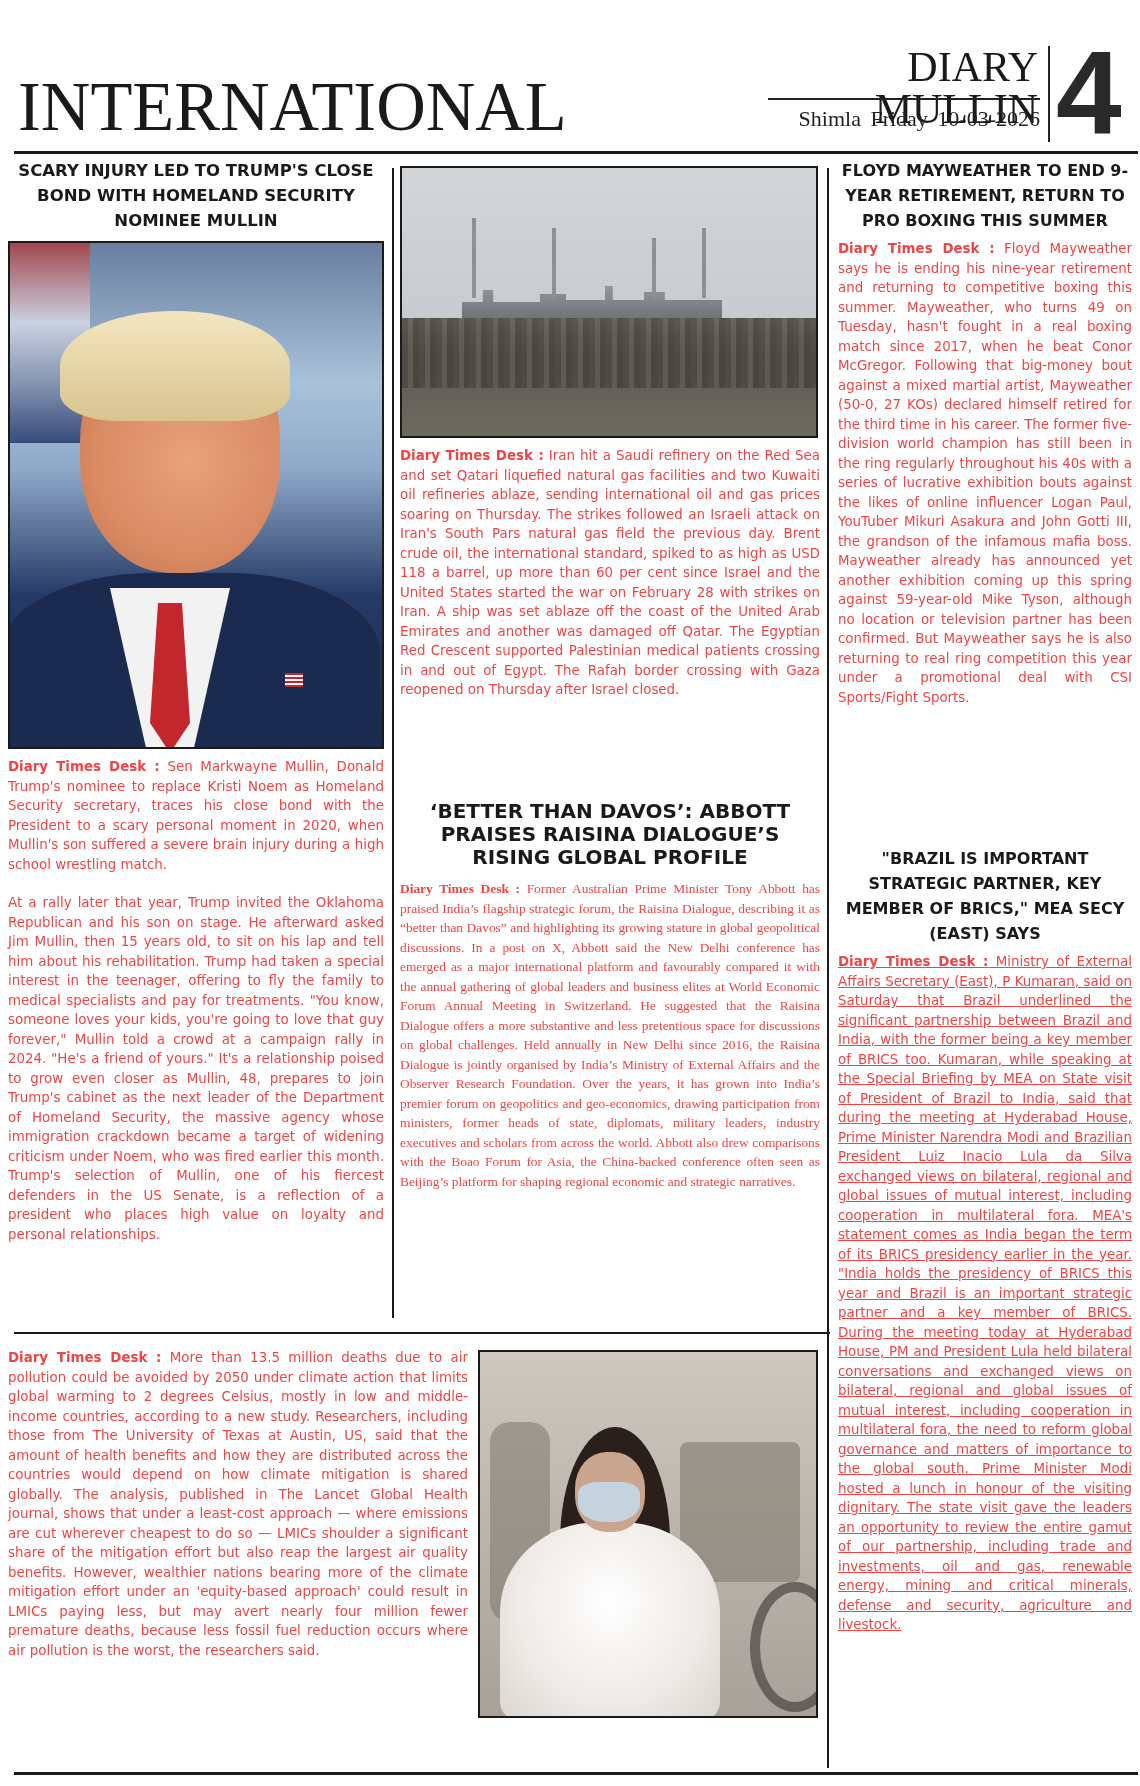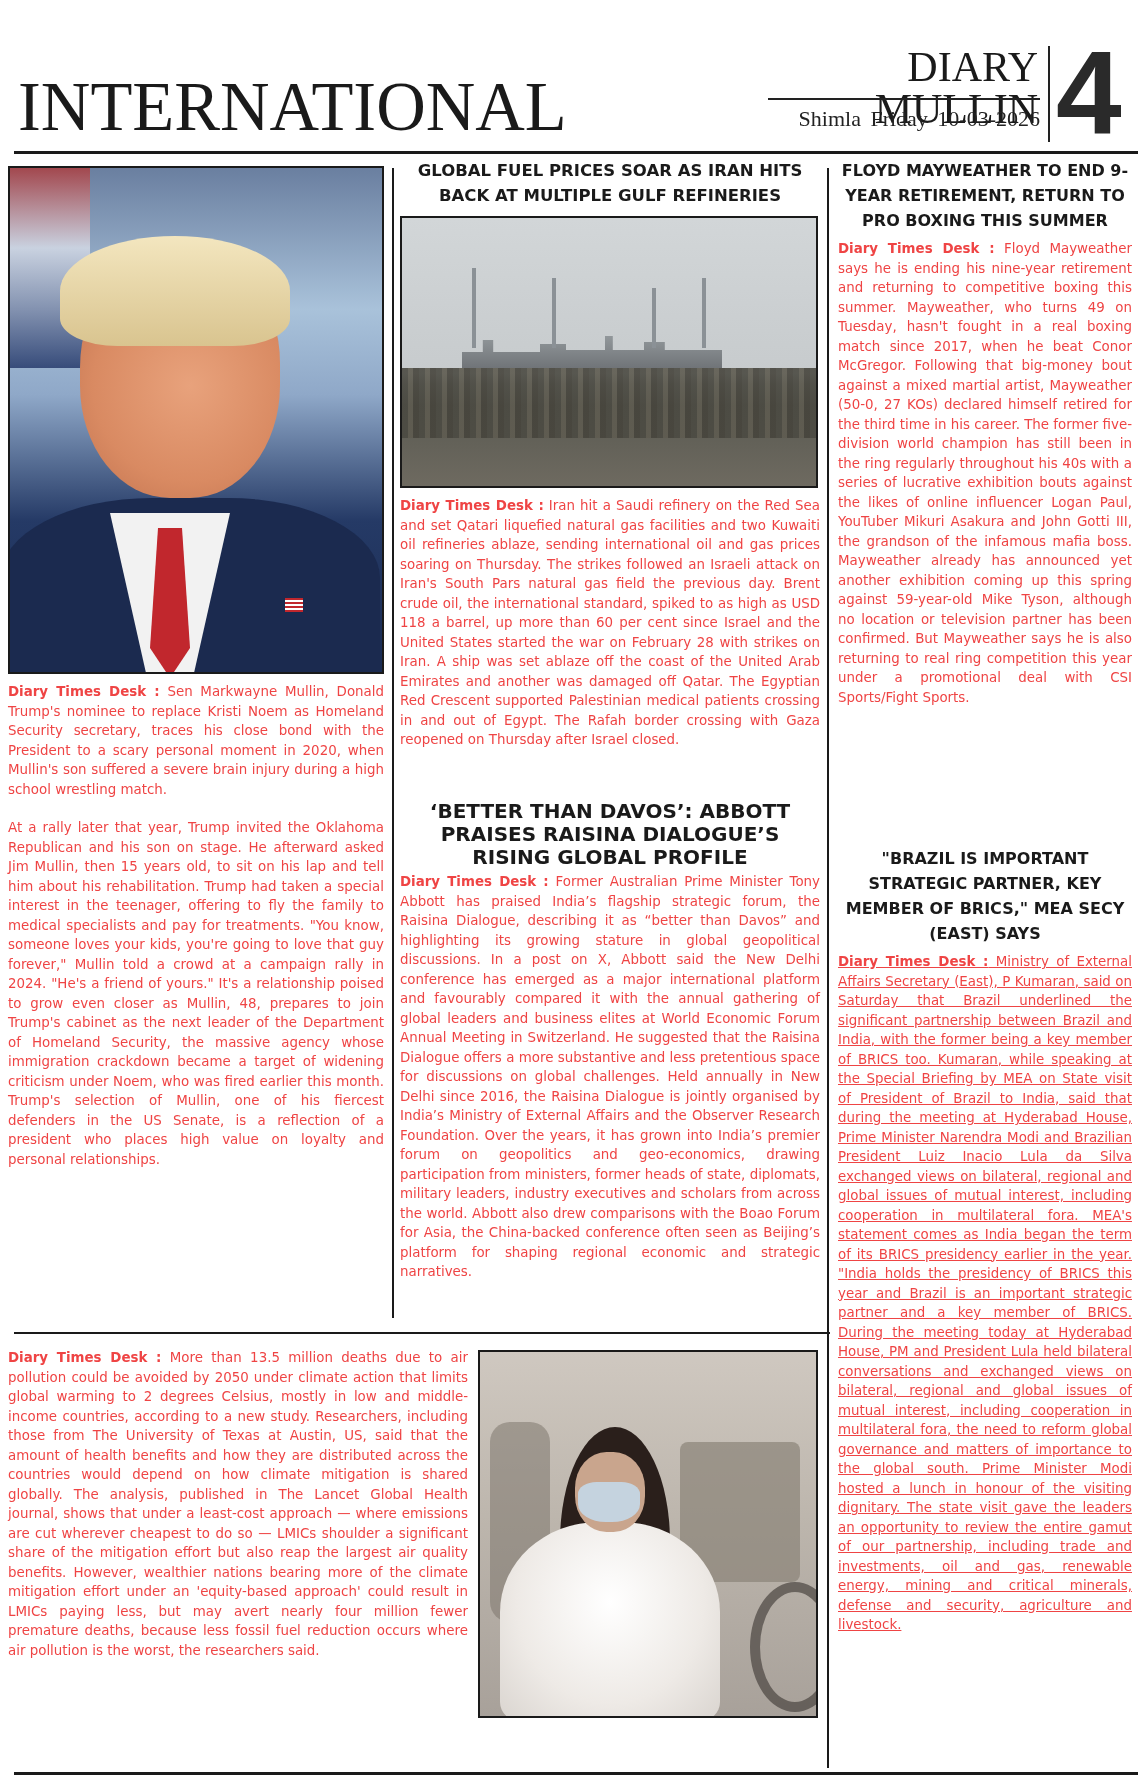--- a/index.html
+++ b/index.html
@@ -55,53 +55,53 @@
 <div class="dateline">Shimla  Friday  10-03-2026</div>
 <div class="vsep-head"></div>
 <div class="page-no">4</div>
 
 <div class="rule-top"></div>
 
 <div class="vline" style="left:392px; top:168px; height:1150px;"></div>
 <div class="vline" style="left:827px; top:168px; height:1600px;"></div>
 
 <div class="col" style="left:8px; top:158px; width:376px;">
+  <h2 class="headline" style="font-size:16.5px; line-height:25px;">SCARY INJURY LED TO TRUMP'S CLOSE BOND WITH HOMELAND SECURITY NOMINEE MULLIN</h2>
   <div class="photo photo-trump" style="width:376px; height:508px; margin-top:8px;">
     <div class="bg-left"></div>
       <div class="suit"></div>
       <div class="shirt"></div>
       <div class="tie"></div>
     <div class="head"></div>
       <div class="hair"></div>
       <div class="pin"></div>
   </div>
   <div class="body-text" style="margin-top:8px;">
     <p><span class="desk">Diary Times Desk :</span><span> Sen Markwayne Mullin, Donald Trump's nominee to replace Kristi Noem as Homeland Security secretary, traces his close bond with the President to a scary personal moment in 2020, when Mullin's son suffered a severe brain injury during a high school wrestling match.</span></p>
     <p style="margin-top:19px;">At a rally later that year, Trump invited the Oklahoma Republican and his son on stage. He afterward asked Jim Mullin, then 15 years old, to sit on his lap and tell him about his rehabilitation. Trump had taken a special interest in the teenager, offering to fly the family to medical specialists and pay for treatments. "You know, someone loves your kids, you're going to love that guy forever," Mullin told a crowd at a campaign rally in 2024. "He's a friend of yours." It's a relationship poised to grow even closer as Mullin, 48, prepares to join Trump's cabinet as the next leader of the Department of Homeland Security, the massive agency whose immigration crackdown became a target of widening criticism under Noem, who was fired earlier this month. Trump's selection of Mullin, one of his fiercest defenders in the US Senate, is a reflection of a president who places high value on loyalty and personal relationships.</p>
   </div>
 </div>
 
 <div class="col" style="left:400px; top:158px; width:420px;">
-  <h2 class="headline" style="font-size:16.5px; line-height:25px;">GLOBAL FUEL PRICES SOAR AS IRAN HITS BACK AT MULTIPLE GULF REFINERIES</h2>
   <div class="photo photo-refinery" style="width:418px; height:272px; margin-top:8px;">
     <div class="skyline"></div>
     <div class="stack" style="left:70px; top:50px; height:80px;"></div>
     <div class="stack" style="left:150px; top:60px; height:70px;"></div>
     <div class="stack" style="left:250px; top:70px; height:60px;"></div>
     <div class="stack" style="left:300px; top:60px; height:70px;"></div>
     <div class="ground"></div>
   </div>
   <div class="body-text" style="margin-top:8px;">
     <p><span class="desk">Diary Times Desk :</span><span> Iran hit a Saudi refinery on the Red Sea and set Qatari liquefied natural gas facilities and two Kuwaiti oil refineries ablaze, sending international oil and gas prices soaring on Thursday. The strikes followed an Israeli attack on Iran's South Pars natural gas field the previous day. Brent crude oil, the international standard, spiked to as high as USD 118 a barrel, up more than 60 per cent since Israel and the United States started the war on February 28 with strikes on Iran. A ship was set ablaze off the coast of the United Arab Emirates and another was damaged off Qatar. The Egyptian Red Crescent supported Palestinian medical patients crossing in and out of Egypt. The Rafah border crossing with Gaza reopened on Thursday after Israel closed.</span></p>
   </div>
 </div>
 
 <div class="col" style="left:400px; top:800px; width:420px;">
   <h2 class="headline" style="font-size:20px; line-height:23px;">‘BETTER THAN DAVOS’: ABBOTT PRAISES RAISINA DIALOGUE’S RISING GLOBAL PROFILE</h2>
-  <div class="body-text" style="margin-top:3px;">
+  <div class="body-text" style="margin-top:10px;font-family:Liberation Serif, serif;">
     <p><span class="desk">Diary Times Desk :</span><span> Former Australian Prime Minister Tony Abbott has praised India’s flagship strategic forum, the Raisina Dialogue, describing it as “better than Davos” and highlighting its growing stature in global geopolitical discussions. In a post on X, Abbott said the New Delhi conference has emerged as a major international platform and favourably compared it with the annual gathering of global leaders and business elites at World Economic Forum Annual Meeting in Switzerland. He suggested that the Raisina Dialogue offers a more substantive and less pretentious space for discussions on global challenges. Held annually in New Delhi since 2016, the Raisina Dialogue is jointly organised by India’s Ministry of External Affairs and the Observer Research Foundation. Over the years, it has grown into India’s premier forum on geopolitics and geo-economics, drawing participation from ministers, former heads of state, diplomats, military leaders, industry executives and scholars from across the world. Abbott also drew comparisons with the Boao Forum for Asia, the China-backed conference often seen as Beijing’s platform for shaping regional economic and strategic narratives.</span></p>
   </div>
 </div>
 
 <div class="col" style="left:838px; top:158px; width:294px;">
   <h2 class="headline" style="font-size:16px; line-height:25px;">FLOYD MAYWEATHER TO END 9-YEAR RETIREMENT, RETURN TO PRO BOXING THIS SUMMER</h2>
   <div class="body-text" style="margin-top:6px;">
     <p><span class="desk">Diary Times Desk :</span><span> Floyd Mayweather says he is ending his nine-year retirement and returning to competitive boxing this summer. Mayweather, who turns 49 on Tuesday, hasn't fought in a real boxing match since 2017, when he beat Conor McGregor. Following that big-money bout against a mixed martial artist, Mayweather (50-0, 27 KOs) declared himself retired for the third time in his career. The former five-division world champion has still been in the ring regularly throughout his 40s with a series of lucrative exhibition bouts against the likes of online influencer Logan Paul, YouTuber Mikuri Asakura and John Gotti III, the grandson of the infamous mafia boss. Mayweather already has announced yet another exhibition coming up this spring against 59-year-old Mike Tyson, although no location or television partner has been confirmed. But Mayweather says he is also returning to real ring competition this year under a promotional deal with CSI Sports/Fight Sports.</span></p>
   </div>
 </div>

